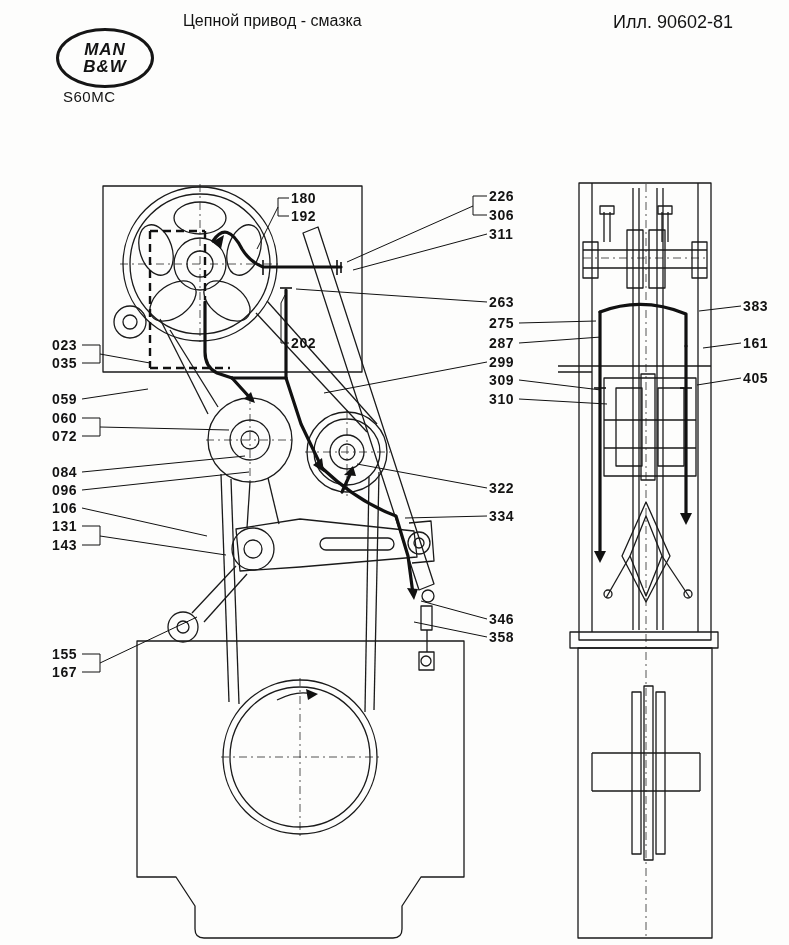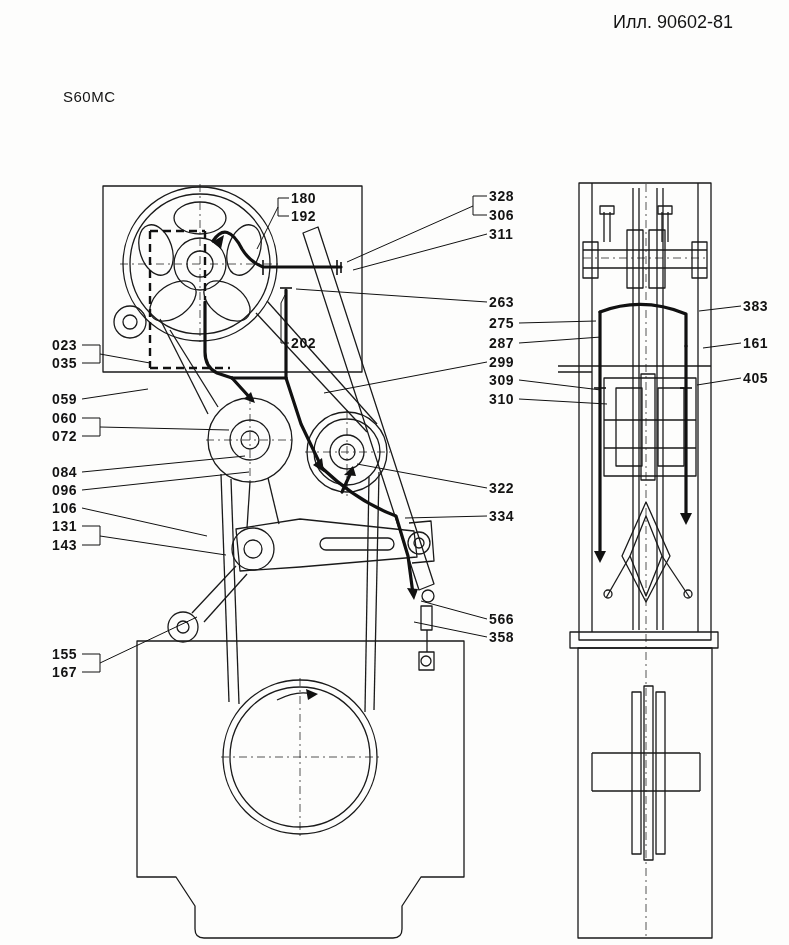--- a/index.html
+++ b/index.html
@@ -19,21 +19,26 @@
   .drawing-svg{position:absolute;left:0;top:0;}
   .part-label{
     position:absolute;font-size:14px;font-weight:bold;letter-spacing:0.6px;white-space:nowrap;text-align:center;
   }
 </style>
 </head>
 <body>
 
 <div class="page">
 
+  <div class="logo-oval">
+    <span>MAN</span>
+    <span>B&amp;W</span>
+  </div>
   <div class="logo-model">S60MC</div>
+  <div class="doc-title">Цепной привод - смазка</div>
   <div class="doc-illustration">Илл. 90602-81</div>
 
   <svg class="drawing-svg" width="789" height="945" viewBox="0 0 789 945">
 
     <g stroke="#2a2a2a" stroke-width="0.8" fill="none" stroke-dasharray="8,4,2,4">
       <path d="M200,184 V344"></path>
         <path d="M120,264 H280"></path>
       <path d="M250,396 V486"></path>
         <path d="M206,440 H296"></path>
       <path d="M347,410 V496"></path>
@@ -231,30 +236,30 @@
   <div class="part-label" style="left:52px;top:464px">084</div>
   <div class="part-label" style="left:52px;top:482px">096</div>
   <div class="part-label" style="left:52px;top:500px">106</div>
   <div class="part-label" style="left:52px;top:518px">131</div>
   <div class="part-label" style="left:52px;top:537px">143</div>
   <div class="part-label" style="left:52px;top:646px">155</div>
   <div class="part-label" style="left:52px;top:664px">167</div>
   <div class="part-label" style="left:291px;top:190px">180</div>
   <div class="part-label" style="left:291px;top:208px">192</div>
   <div class="part-label" style="left:291px;top:335px">202</div>
-  <div class="part-label" style="left:489px;top:188px">328</div>
+  <div class="part-label" style="left:489px;top:188px">226</div>
   <div class="part-label" style="left:489px;top:207px">306</div>
   <div class="part-label" style="left:489px;top:226px">311</div>
   <div class="part-label" style="left:489px;top:294px">263</div>
   <div class="part-label" style="left:489px;top:315px">275</div>
   <div class="part-label" style="left:489px;top:335px">287</div>
   <div class="part-label" style="left:489px;top:354px">299</div>
   <div class="part-label" style="left:489px;top:372px">309</div>
   <div class="part-label" style="left:489px;top:391px">310</div>
   <div class="part-label" style="left:489px;top:480px">322</div>
   <div class="part-label" style="left:489px;top:508px">334</div>
-  <div class="part-label" style="left:489px;top:611px">566</div>
+  <div class="part-label" style="left:489px;top:611px">346</div>
   <div class="part-label" style="left:489px;top:629px">358</div>
   <div class="part-label" style="left:743px;top:298px">383</div>
   <div class="part-label" style="left:743px;top:335px">161</div>
   <div class="part-label" style="left:743px;top:370px">405</div>
 
 </div>
 
 </body></html>

